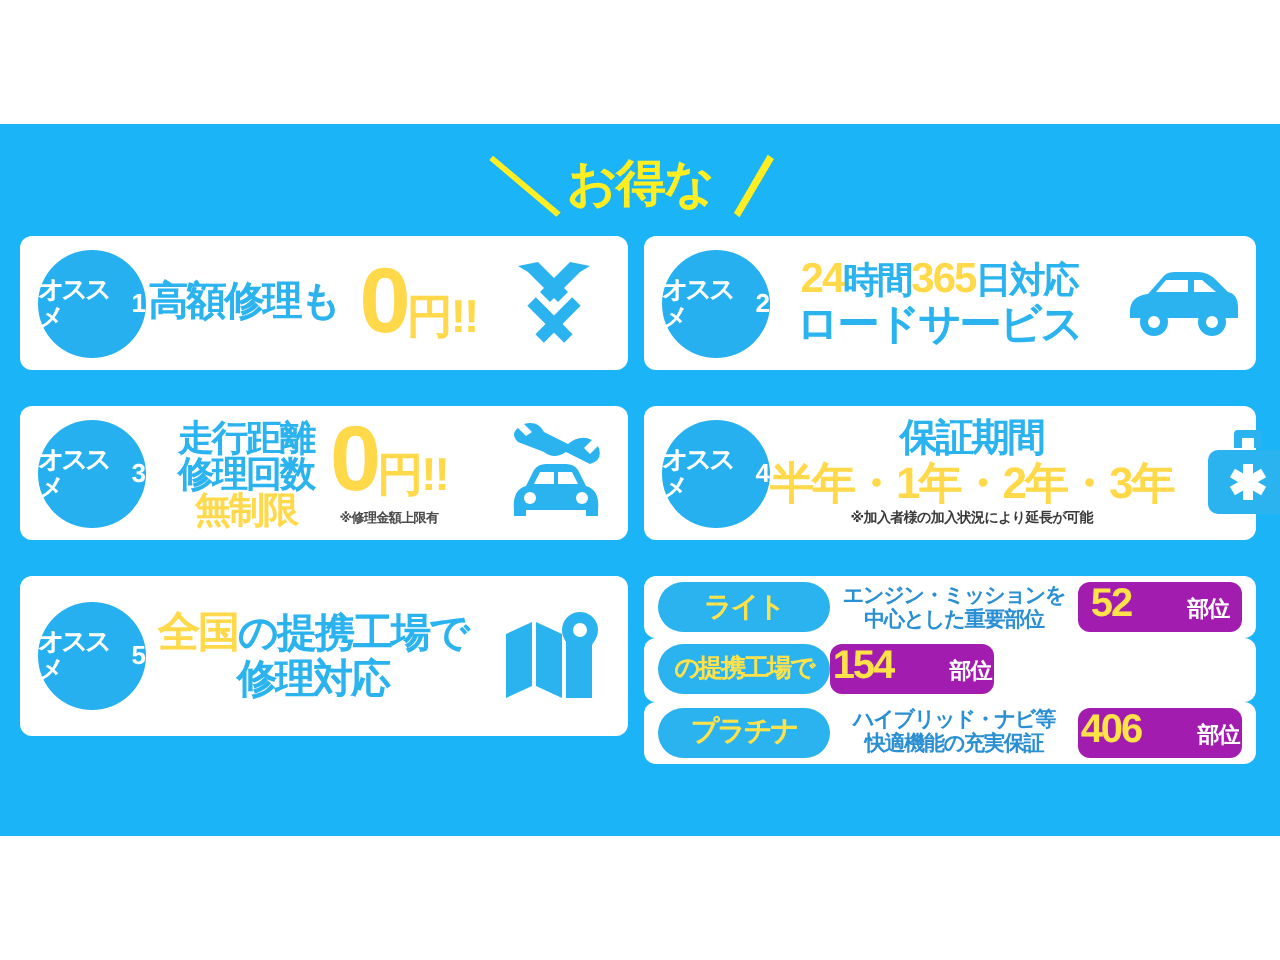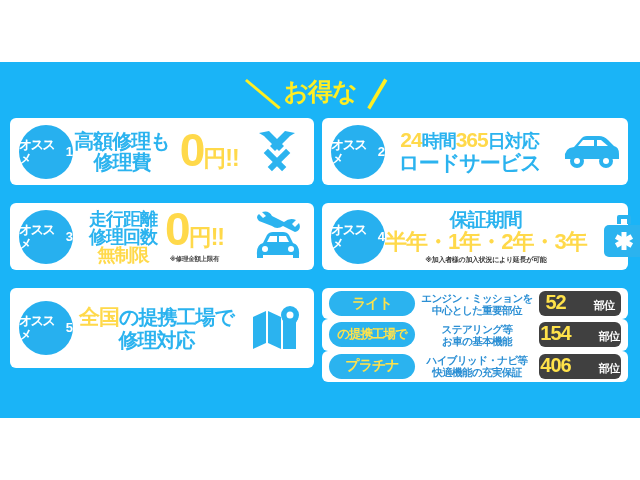--- a/index.html
+++ b/index.html
@@ -224,21 +224,21 @@
     line-height: 1.15;
     letter-spacing: -0.6px;
     padding: 0 3px;
   }
   .plan-desc .ln { white-space: nowrap; }
   .plan-count {
     flex: 0 0 auto;
     width: 82px;
     height: 25px;
     border-radius: 6px;
-    background: #404040;
+    background: #a21caf;
     display: flex;
     align-items: baseline;
     justify-content: center;
     gap: 13px;
   }
   .plan-count .num {
     color: #ffe24a;
     font-size: 20px;
     font-weight: bold;
     letter-spacing: -1px;
@@ -266,21 +266,20 @@
 
     <div class="card card-1">
       <div class="card-inner">
         <div class="badge">
           <span class="badge-label">オススメ</span>
           <span class="badge-num">1</span>
         </div>
         <div class="copy">
           <div class="copy-lines">
             <span class="ln blue t20">高額修理も</span>
-            <span class="ln blue t20">修理費</span>
           </div>
           <div class="zero-wrap" style="margin-left:10px;">
             <span class="zero">0</span>
             <span class="yen">円!!</span>
           </div>
         </div>
         <div class="icon-slot">
           <svg width="48" height="46" viewBox="0 0 48 46">
             <g fill="#2bb3ef">
               <path d="M6 4 L16 2 L22 8 L31 17 L26 22 L17 13 L11 7 Z"></path>
@@ -429,24 +428,20 @@
           <span class="ln">中心とした重要部位</span>
         </div>
         <div class="plan-count">
           <span class="num">52</span>
           <span class="unit">部位</span>
         </div>
       </div>
 
       <div class="plan-row">
         <div class="plan-pill small">の提携工場で</div>
-        <div class="plan-desc">
-          <span class="ln">ステアリング等</span>
-          <span class="ln">お車の基本機能</span>
-        </div>
         <div class="plan-count">
           <span class="num">154</span>
           <span class="unit">部位</span>
         </div>
       </div>
 
       <div class="plan-row">
         <div class="plan-pill">プラチナ</div>
         <div class="plan-desc">
           <span class="ln">ハイブリッド・ナビ等</span>

